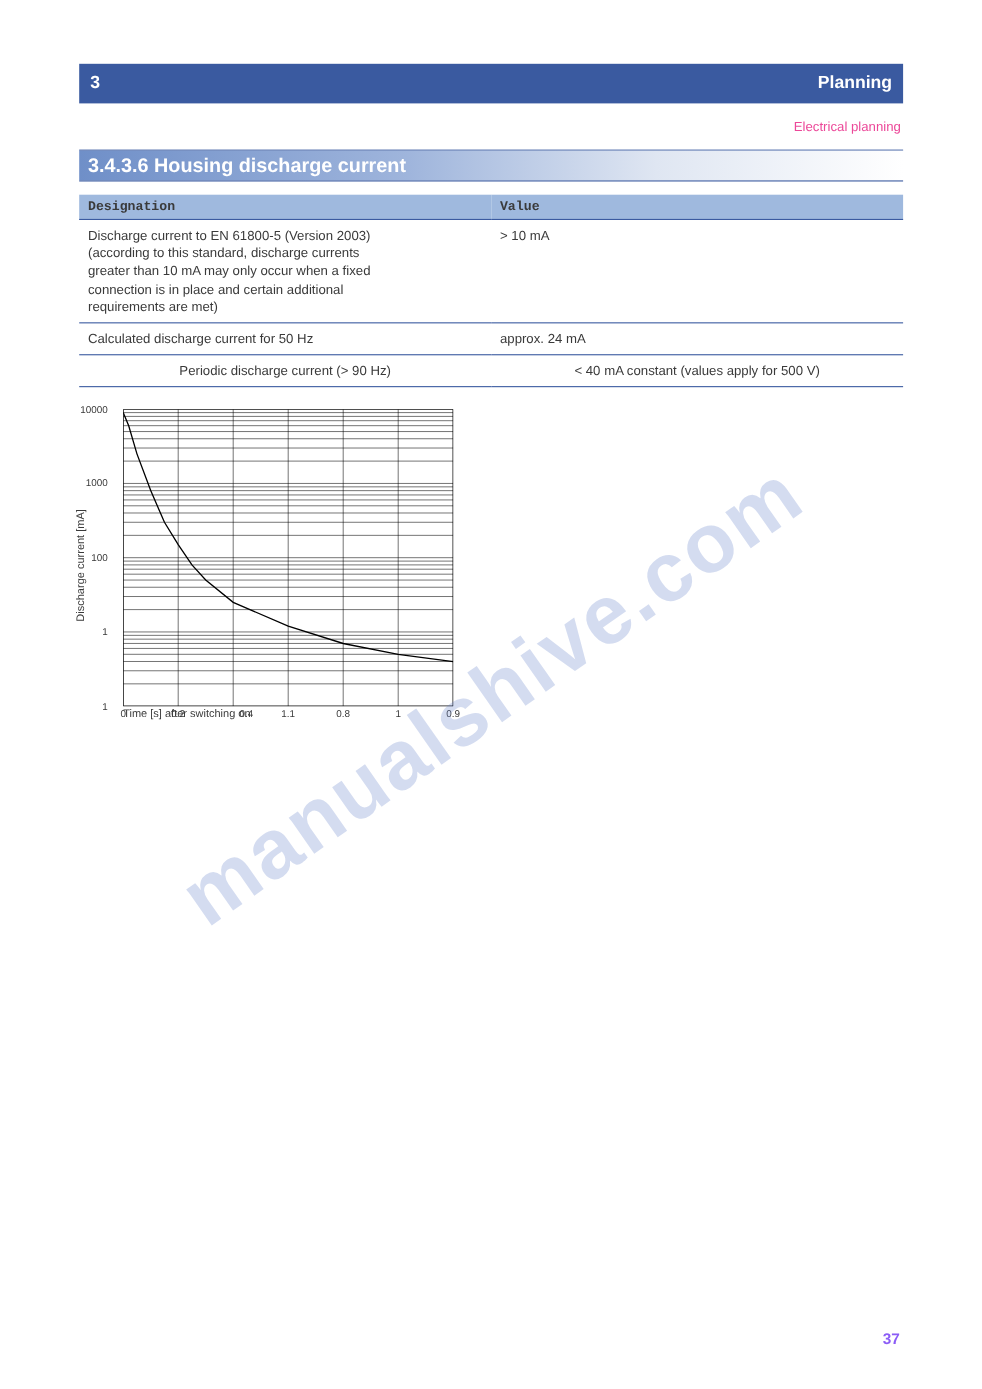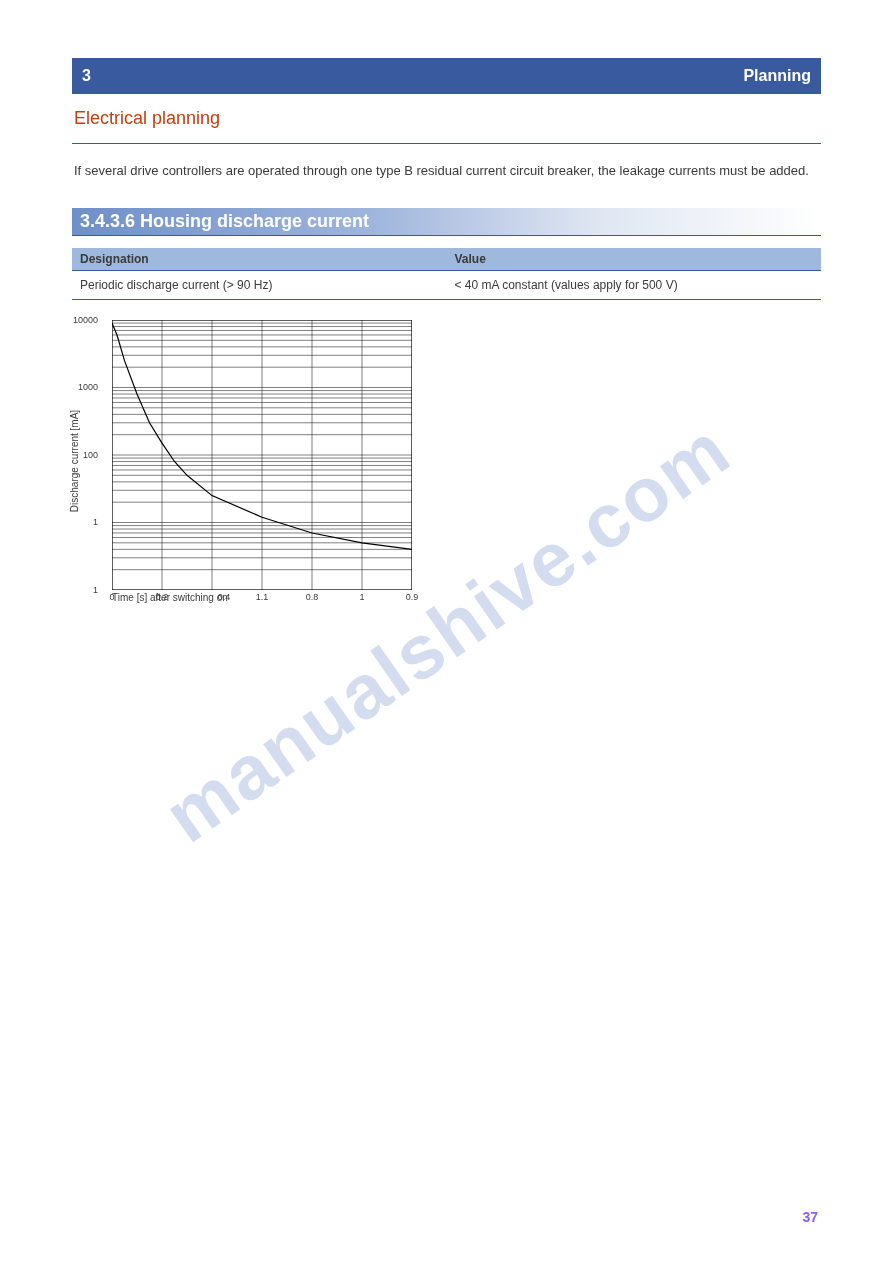--- a/index.html
+++ b/index.html
@@ -1,27 +1,27 @@
 <!DOCTYPE html>
 <html><head>
 <meta charset="utf-8">
 <style>
   * { box-sizing: border-box; margin: 0; padding: 0; }
   html, body { width: 893px; height: 1263px; background: #fff; font-family: Arial, Helvetica, sans-serif; color: #3a3a3a; }
   .page { position: relative; width: 893px; height: 1263px; padding: 58px 72px 0 72px; }
   .header-bar { height: 36px; background: #3a5aa0; display: flex; align-items: center; justify-content: space-between; padding: 0 10px; color: #fff; font-size: 16px; font-weight: bold; }
-  .subheader { border-bottom: 1px solid #3a5aa0; padding: 14px 2px; font-size: 18px; color: #c2410c; }
+  .subheader { border-bottom: 1px solid #3a5aa0; padding: 14px 2px; font-size: 12px; color: #ec4899; text-align: right; }
   .body-note { font-size: 13px; margin: 18px 2px 28px 2px; line-height: 1.35; }
   .section-band { height: 28px; background: linear-gradient(to right, #6f8fc8 0%, #9fb5dc 40%, #dfe6f2 70%, #fff 100%); display: flex; align-items: center; padding-left: 8px; color: #fff; font-weight: bold; font-size: 18px; border-bottom: 1px solid #3a5aa0; }
   .spec-table { width: 100%; border-collapse: collapse; margin-top: 12px; font-size: 12px; }
-  .spec-table th { background: #9fb9de; text-align: left; padding: 4px 8px; font-weight: bold; border-bottom: 1px solid #3a5aa0; }
+  .spec-table th { background: #9fb9de; text-align: left; padding: 4px 8px; font-weight: bold; border-bottom: 1px solid #3a5aa0; font-family: Liberation Mono, monospace; }
   .spec-table td { padding: 6px 8px; border-bottom: 1px solid #3a5aa0; vertical-align: top; line-height: 1.35; }
   .spec-table .col1 { width: 50%; }
   .spec-table .col2 { width: 50%; }
-  .spec-table .last td { border-bottom: 1px solid #3a5aa0; }
+  .spec-table .last td { border-bottom: 1px solid #3a5aa0; text-align: center; }
   .chart-wrap { margin-top: 20px; margin-left: 40px; }
   .chart-box { position: relative; width: 300px; }
   .chart-svg { display: block; }
   .ylabel { position: absolute; left: -38px; top: 50%; transform: translate(-50%, -50%) rotate(-90deg); transform-origin: center; font-size: 10px; white-space: nowrap; }
   .xlabel { font-size: 10px; margin-top: 2px; width: 300px; }
   .ytick { position: absolute; right: 314px; font-size: 9px; transform: translateY(-50%); }
   .xtick { position: absolute; top: 272px; font-size: 9px; transform: translateX(-50%); }
   .page-num { position: absolute; bottom: 38px; right: 75px; font-size: 14px; font-weight: bold; color: #8b5cf6; }
   .watermark { position: absolute; left: 50%; top: 50%; transform: translate(-50%, -50%) rotate(-35deg); font-size: 76px; font-weight: bold; color: rgba(100,130,200,0.28); letter-spacing: 2px; pointer-events: none; user-select: none; white-space: nowrap; }
 </style>
@@ -30,30 +30,40 @@
 
 <div class="page">
 
   <div class="header-bar">
     <span>3</span>
     <span>Planning</span>
   </div>
 
   <div class="subheader">Electrical planning</div>
 
-  <div class="body-note">If several drive controllers are operated through one type B residual current circuit breaker, the
-leakage currents must be added.</div>
 
   <div class="section-band">3.4.3.6 Housing discharge current</div>
 
   <table class="spec-table">
     <tbody>
         <tr>
       <th class="col1">Designation</th>
       <th class="col2">Value</th>
+    </tr>
+    <tr>
+      <td style="white-space:pre-line">Discharge current to EN 61800-5 (Version 2003)
+(according to this standard, discharge currents
+greater than 10 mA may only occur when a fixed
+connection is in place and certain additional
+requirements are met)</td>
+      <td>&gt; 10 mA</td>
+    </tr>
+    <tr>
+      <td>Calculated discharge current for 50 Hz</td>
+      <td>approx. 24 mA</td>
     </tr>
     <tr class="last">
       <td>Periodic discharge current (&gt; 90 Hz)</td>
       <td>&lt; 40 mA constant (values apply for 500 V)</td>
     </tr>
   </tbody>
     </table>
 
   <div class="chart-wrap">
     <div class="chart-box">

